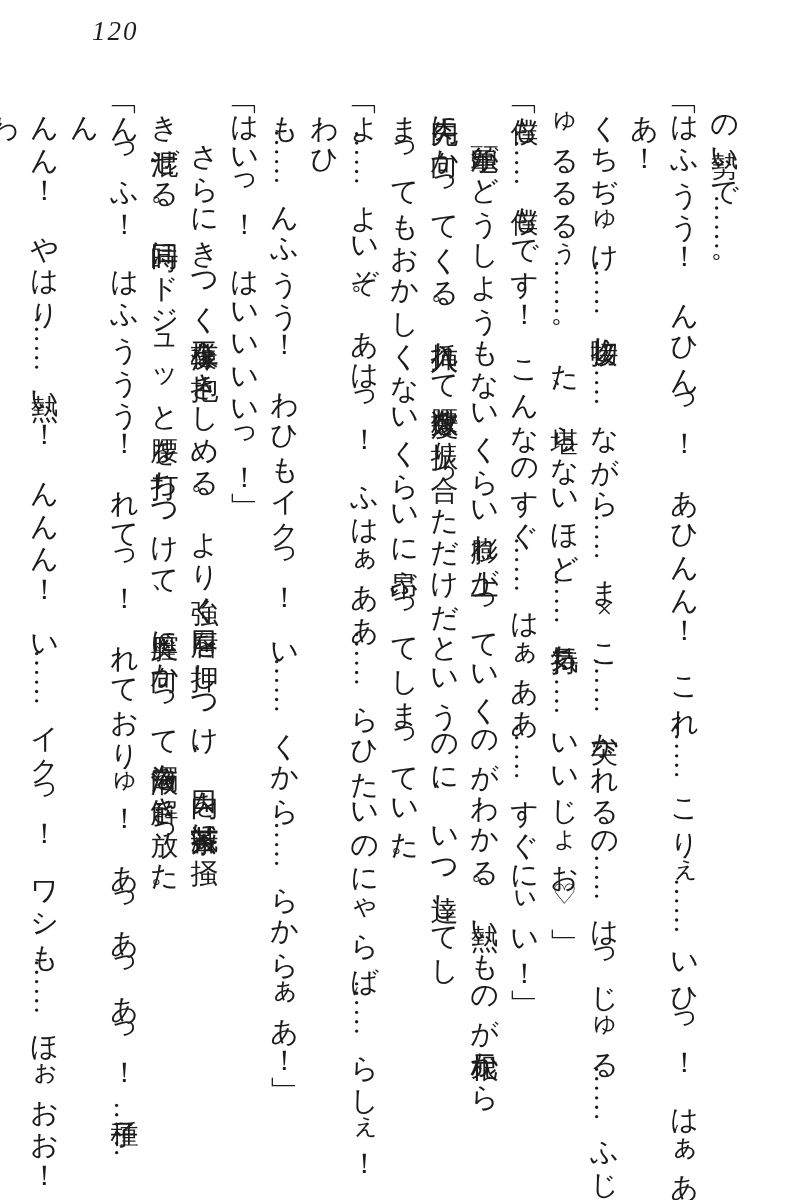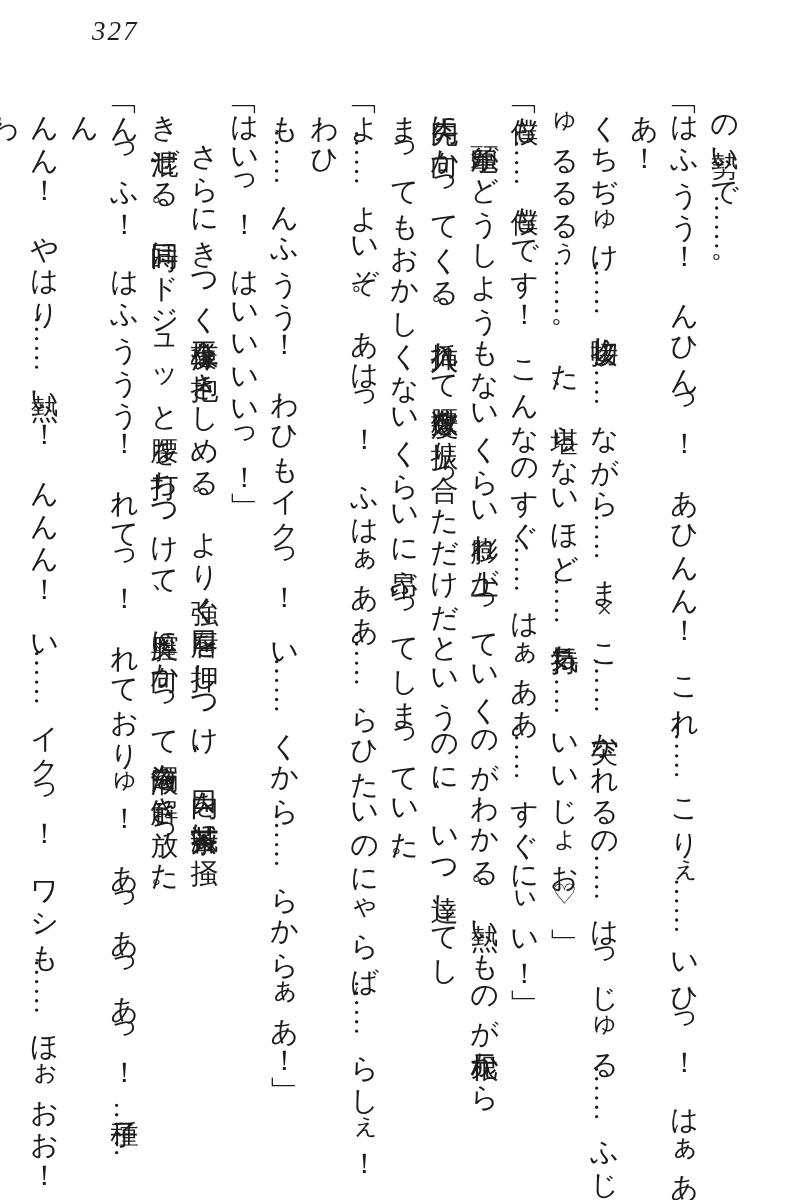--- a/index.html
+++ b/index.html
@@ -40,21 +40,21 @@
   }
   .text-line {
     margin: 0;
     padding: 0;
   }
 </style>
 </head>
 <body>
 
 <div class="book-page">
-  <div class="page-number">327</div>
+  <div class="page-number">120</div>
 
   <div class="text-block">
     <div class="text-line">の勢いで……。</div>
     <div class="text-line">「はふうう！　んひんっ！　あひんん！　これ……こりぇ……いひっ！　はぁああ！</div>
     <div class="text-line">くちぢゅけ……接吻し……ながら……ま×こ……突かれるの……はっじゅる……ふじ</div>
     <div class="text-line">ゅるるるぅ……。た、堪らないほど……気持ち……いいじょお♡」</div>
     <div class="text-line">「僕も……僕もです！　こんなのすぐ……はぁああ……すぐにぃい！」</div>
     <div class="text-line">　亀頭がどうしようもないくらい膨れ上がっていくのがわかる。熱いものが根元から</div>
     <div class="text-line">肉先に向かってくる。挿入れて数度腰を振り合っただけだというのに、いつ達してし</div>
     <div class="text-line">まってもおかしくないくらいに昂ぶってしまっていた。</div>

